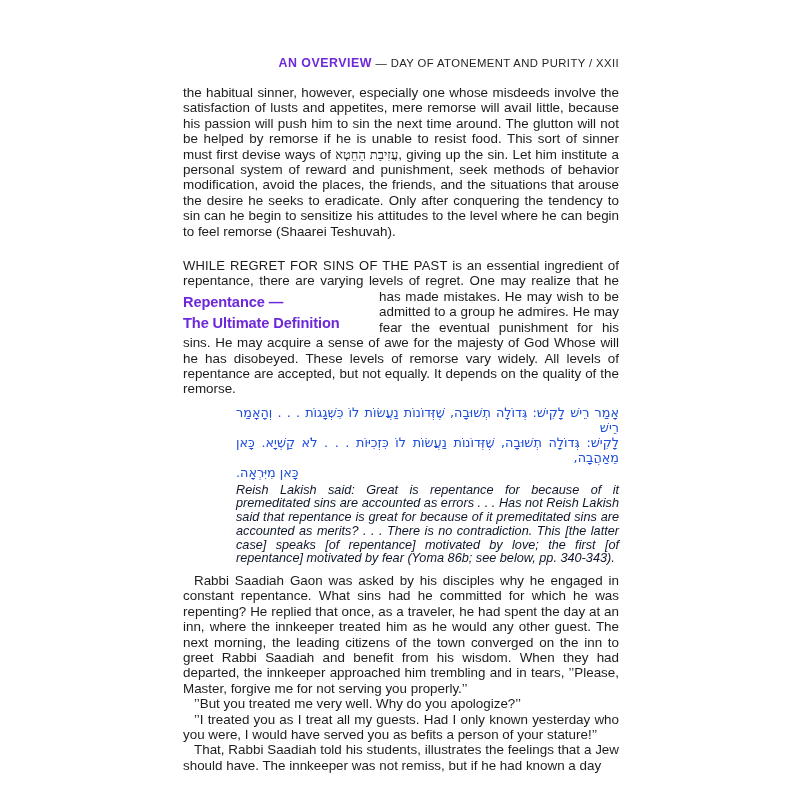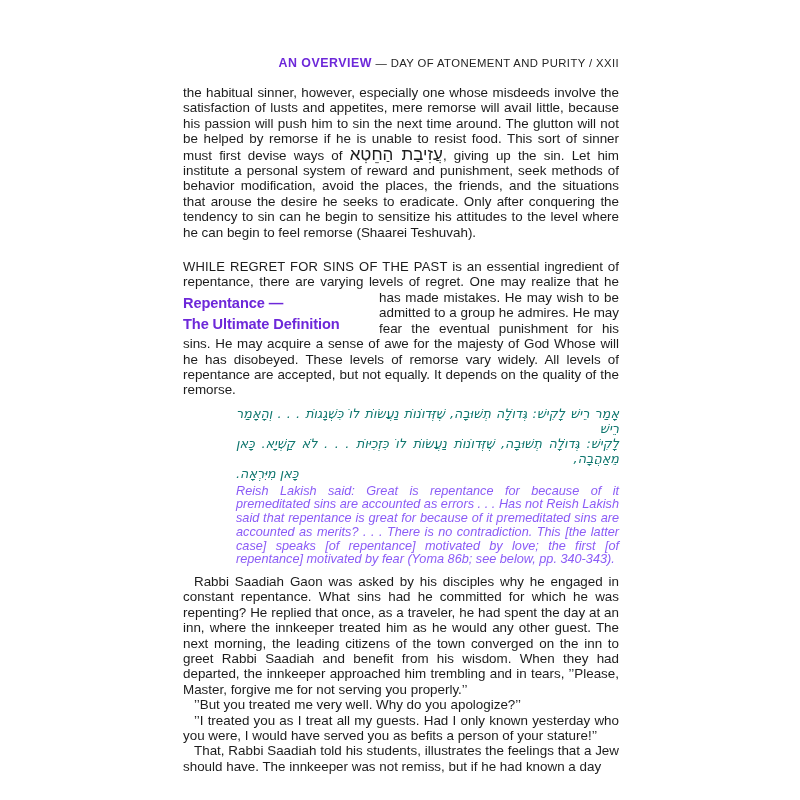--- a/index.html
+++ b/index.html
@@ -59,36 +59,35 @@
   }
   .side-heading span { display: block; }
   .quote-block {
     margin: 8px 0 0 53px;
   }
   .hebrew {
     direction: rtl;
     font-family: "DejaVu Sans", sans-serif;
     font-size: 12.8px;
     line-height: 15px;
-    color: #0f766e;
-    font-style: italic;
+    color: #1d4ed8;
   }
   .heb-line { text-align: justify; text-align-last: justify; }
   .heb-line.last { text-align: right; text-align-last: left; }
   .heb-inline {
-    font-family: Liberation Sans, sans-serif;
-    font-size: 17px;
+    font-family: Liberation Serif, serif;
+    font-size: 13px;
   }
   .translation {
     margin-top: 4px;
     font-style: italic;
     font-size: 12.7px;
     line-height: 13.7px;
     text-align: justify;
-    color: #8b5cf6;
+    color: #0f172a;
   }
   .it { }
   .indent { text-indent: 11px; }
   .p3 { margin-top: 7px !important; }
 </style>
 </head>
 <body>
 
 <div class="page">
 

